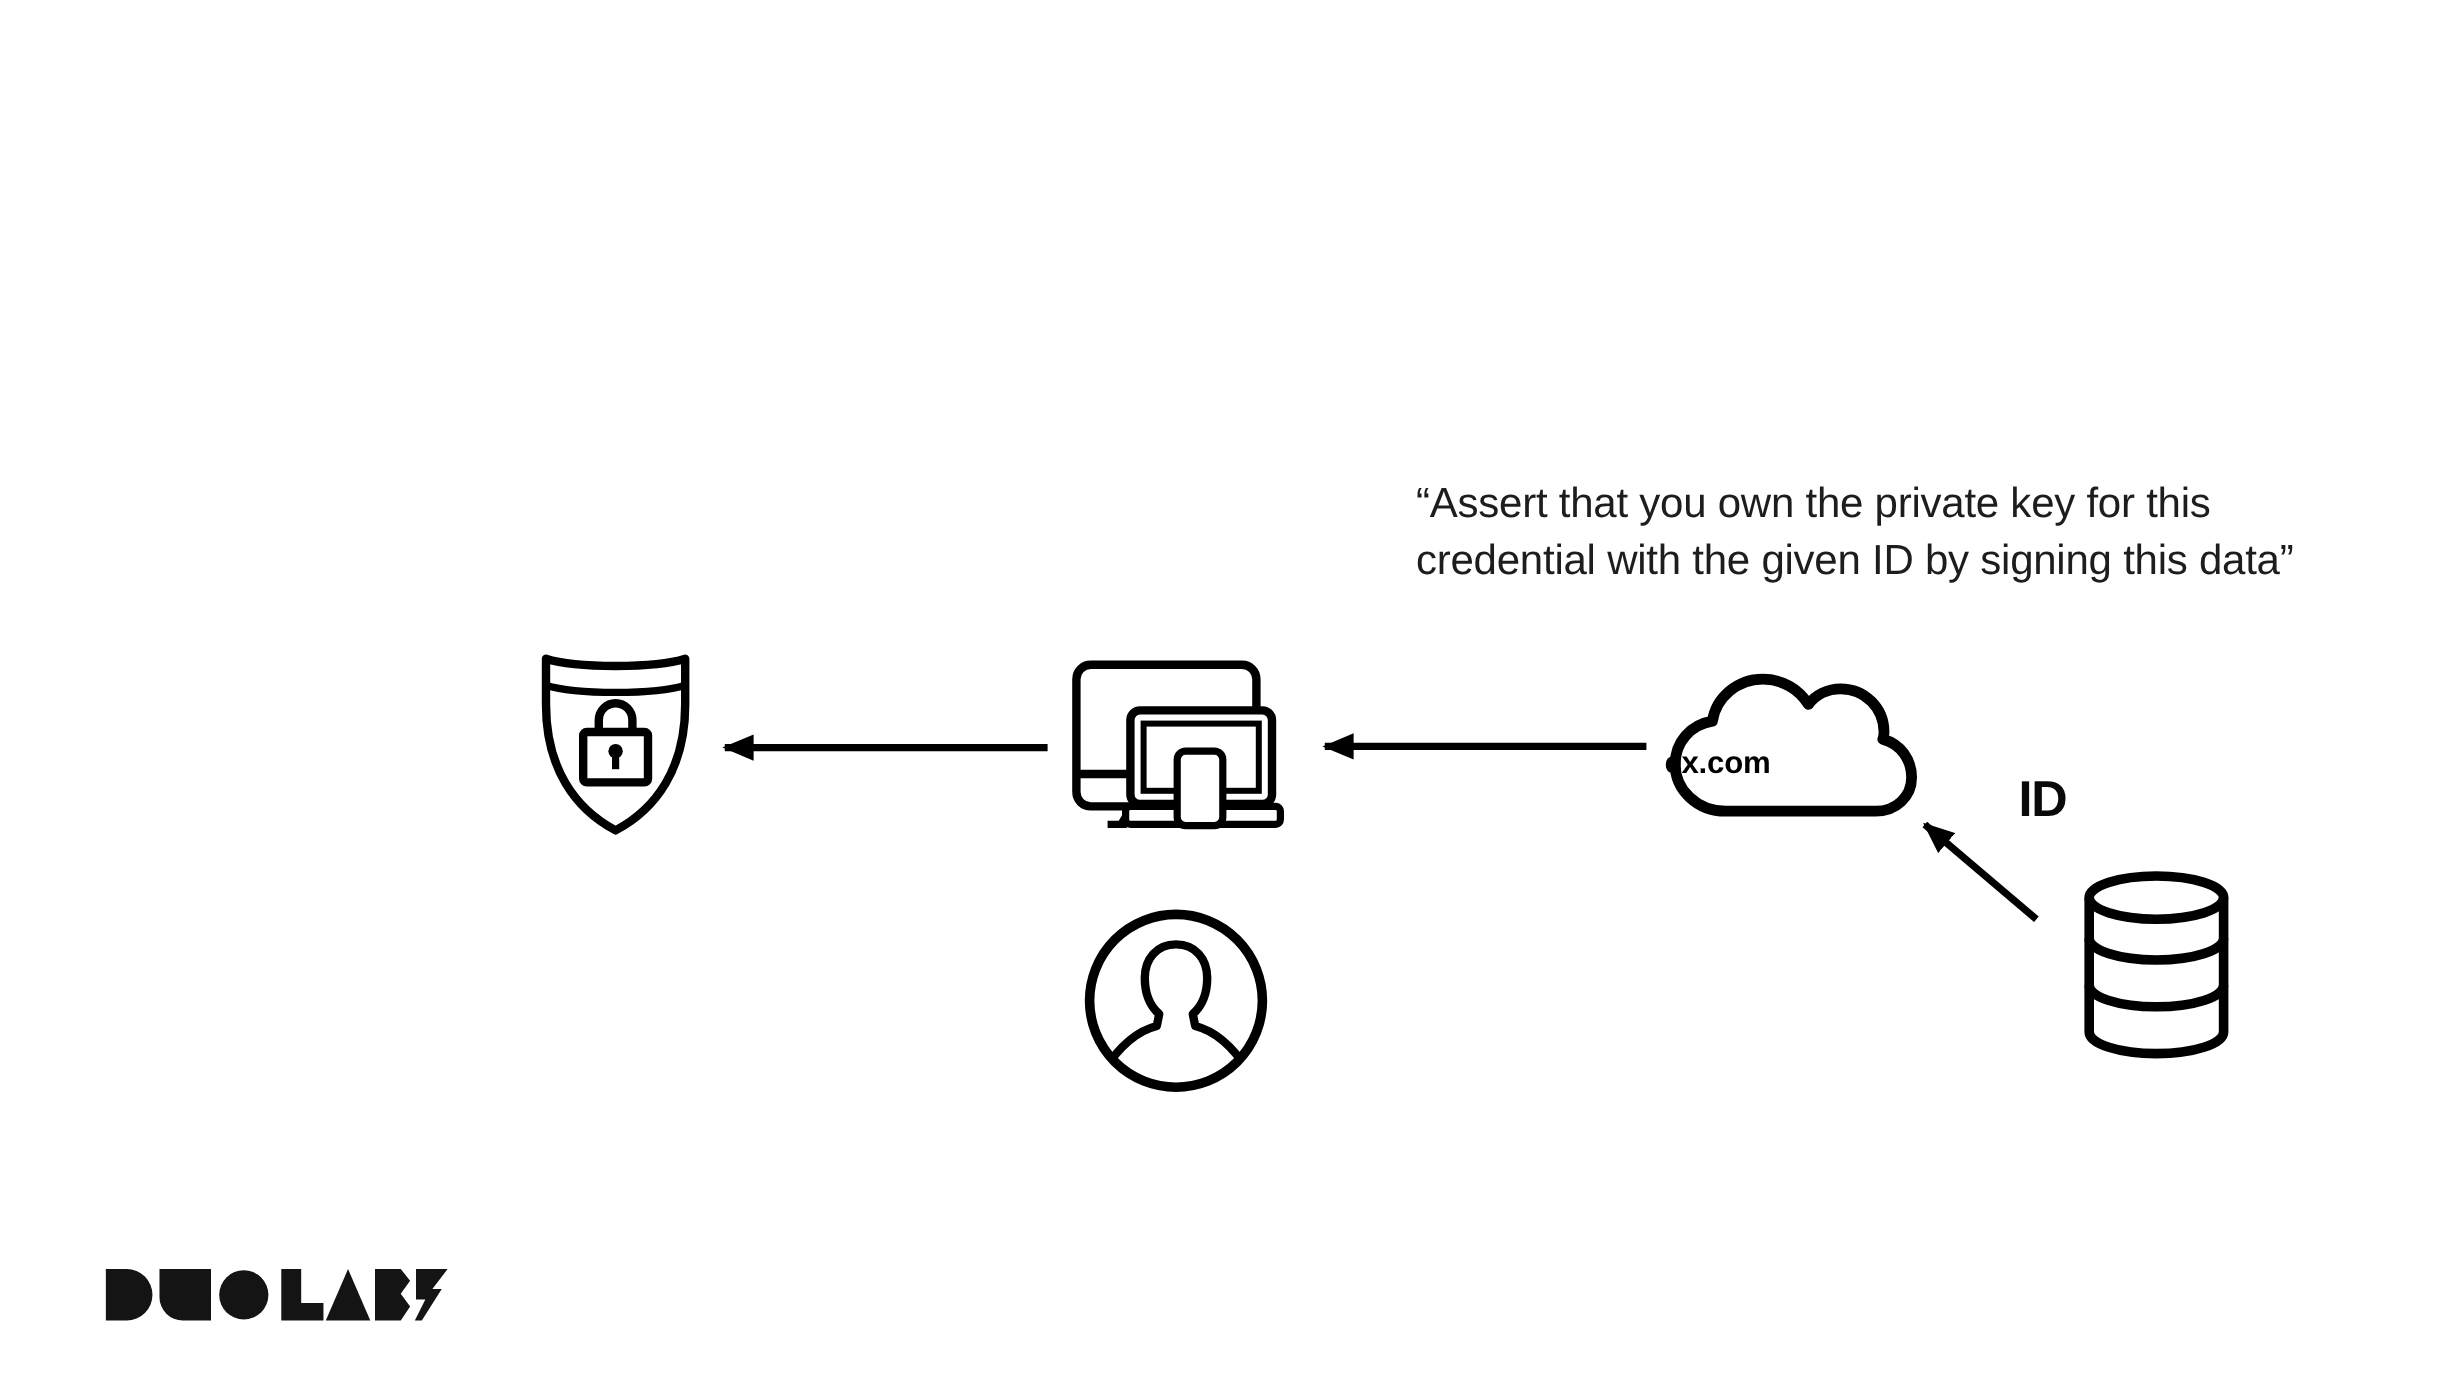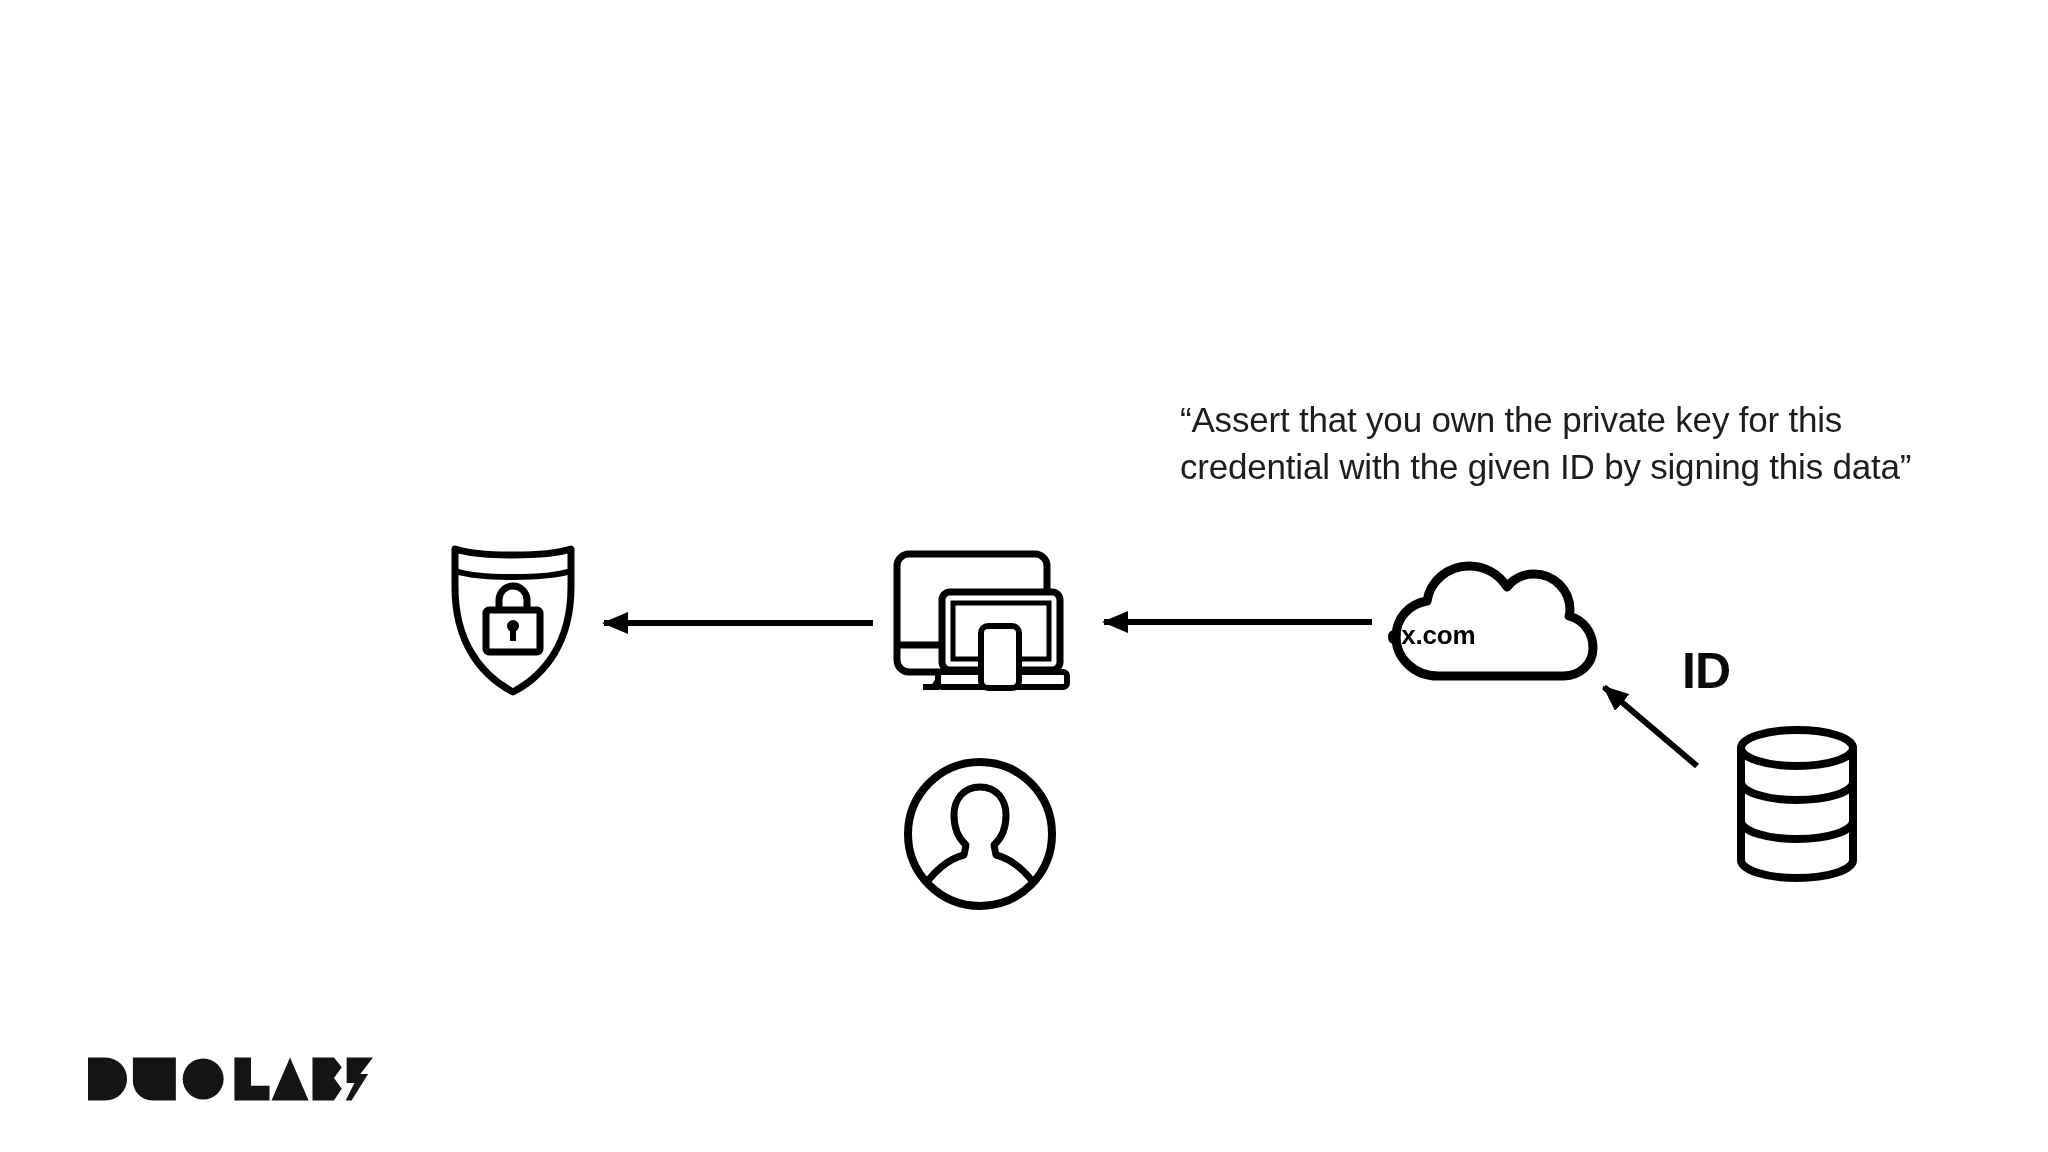--- a/index.html
+++ b/index.html
@@ -17,21 +17,21 @@
     left:1180px;top:396px;width:870px;
     font-size:35px;line-height:47px;letter-spacing:-0.2px;color:#1d1d1f;
   }
   .quote div{white-space:nowrap;}
   .cloud-label{
     left:1387px;top:620px;width:212px;text-align:left;
     font-size:26px;font-weight:bold;color:#000;letter-spacing:-0.2px;
   }
   .id-label{
     left:1682px;top:642px;
-    font-size:50px;font-weight:bold;color:#0a0a0a;letter-spacing:-1px;
+    font-size:42px;font-weight:bold;color:#0a0a0a;letter-spacing:-1px;
   }
   svg{display:block;}
 </style>
 </head>
 <body>
 
 <div id="slide">
 
 
   <div class="abs quote">

